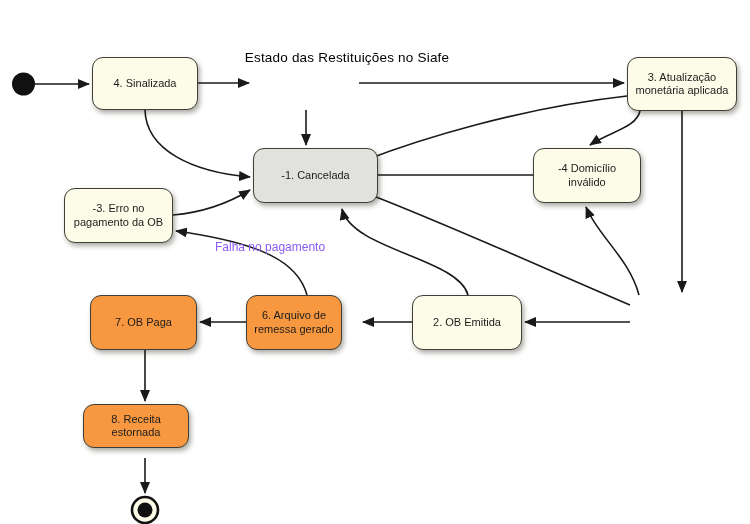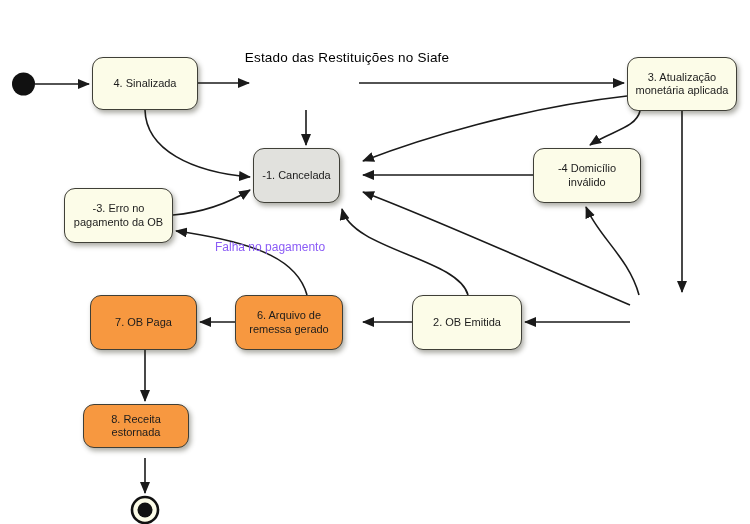--- a/index.html
+++ b/index.html
@@ -69,38 +69,38 @@
 
   <div class="state cream" style="left:92px;top:57px;width:106px;height:53px">
     <span>4. Sinalizada</span>
   </div>
 
 
   <div class="state cream" style="left:627px;top:57px;width:110px;height:54px">
     <span>3. Atualização monetária aplicada</span>
   </div>
 
-  <div class="state gray" style="left:253px;top:148px;width:87px;height:55px">
+  <div class="state gray" style="left:253px;top:148px;width:125px;height:55px">
     <span>-1. Cancelada</span>
   </div>
 
   <div class="state cream" style="left:533px;top:148px;width:108px;height:55px">
     <span>-4 Domicílio inválido</span>
   </div>
 
   <div class="state cream" style="left:64px;top:188px;width:109px;height:55px">
     <span>-3. Erro no pagamento da OB</span>
   </div>
 
 
   <div class="state cream" style="left:412px;top:295px;width:110px;height:55px">
     <span>2. OB Emitida</span>
   </div>
 
-  <div class="state orange" style="left:235px;top:295px;width:108px;height:55px">
+  <div class="state orange" style="left:246px;top:295px;width:96px;height:55px">
     <span>6. Arquivo de remessa gerado</span>
   </div>
 
   <div class="state orange" style="left:90px;top:295px;width:107px;height:55px">
     <span>7. OB Paga</span>
   </div>
 
   <div class="state orange" style="left:83px;top:404px;width:106px;height:44px">
     <span>8. Receita estornada</span>
   </div>

